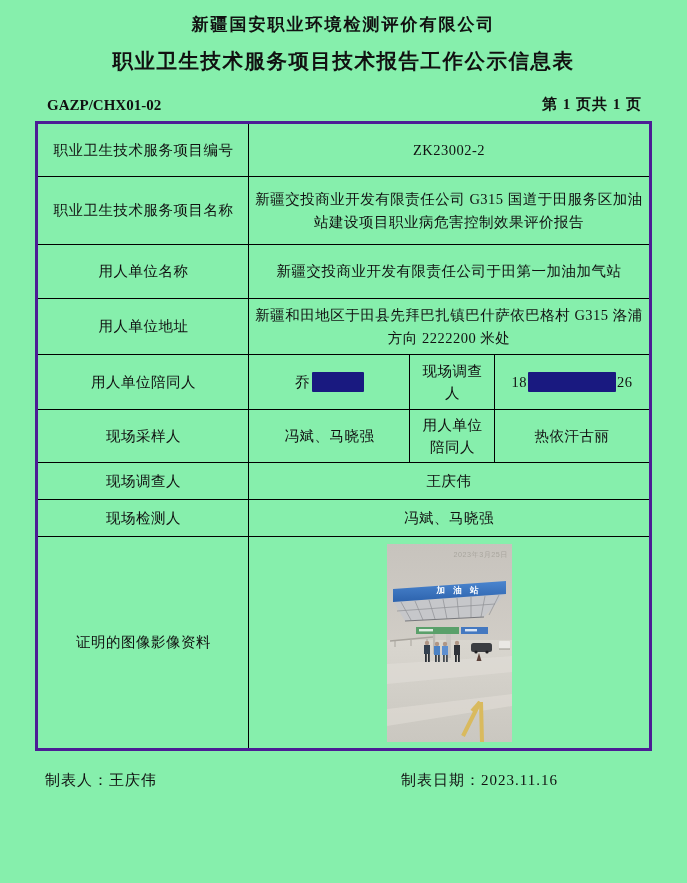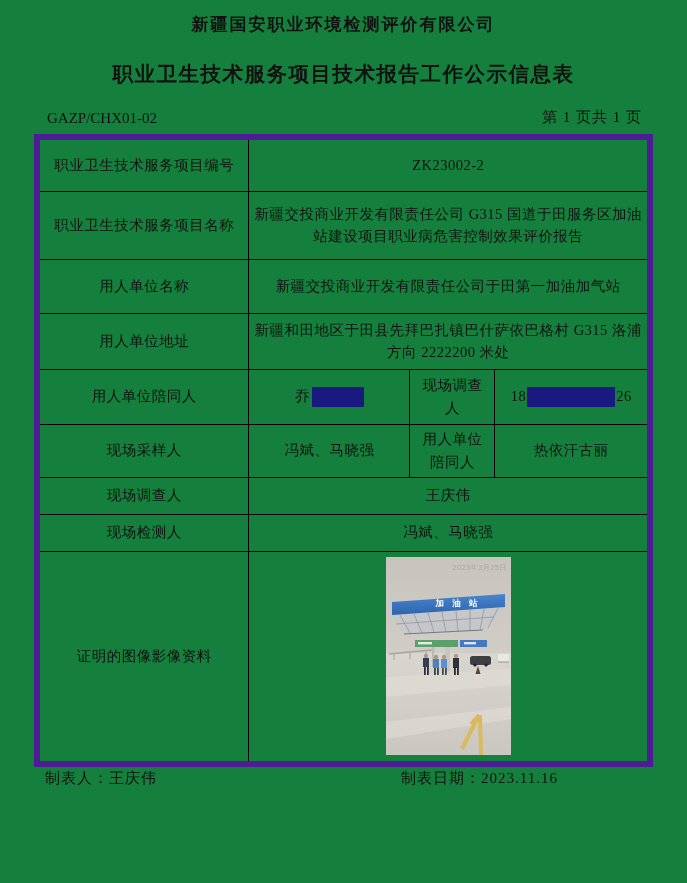--- a/index.html
+++ b/index.html
@@ -1,55 +1,55 @@
 <!DOCTYPE html>
 <html><head>
 <meta charset="utf-8">
 <style>
   html,body{margin:0;padding:0;background:#fff;}
   .page{
-    width:687px;height:883px;background:#15803d;position:relative;
+    width:687px;height:883px;background:#86efac;position:relative;
     font-family:"Liberation Serif","DejaVu Serif",serif;color:#111;
     overflow:hidden;
   }
   .company-title{
     padding-top:13px;text-align:center;font-size:17px;font-weight:bold;
     letter-spacing:2px;
   }
   .main-title{
-    margin-top:24px;text-align:center;font-size:20.5px;font-weight:bold;
+    margin-top:11px;text-align:center;font-size:20.5px;font-weight:bold;
     letter-spacing:1.5px;
   }
   .code-row{
     width:613px;margin:20px auto 7px auto;display:flex;
     justify-content:space-between;align-items:flex-end;
-    font-size:15px;font-weight:normal;
+    font-size:15px;font-weight:bold;
   }
   .code-row .left{padding-left:10px;font-family:"Liberation Serif",serif;}
   .code-row .right{padding-right:8px;letter-spacing:1px;}
   table.form{
     width:613px;margin:0 auto;border-collapse:collapse;table-layout:fixed;
-    border:6px solid #4c1d95;
+    border:3px solid #4c1d95;
   }
   table.form td{
     border:1px solid #000;text-align:center;vertical-align:middle;
     font-size:14.5px;line-height:1.55;padding:2px 5px;letter-spacing:0.5px;
     word-break:break-word;
   }
   td.lbl{letter-spacing:1px;}
   .redact{
     display:inline-block;vertical-align:middle;position:relative;top:-1px;
     border-radius:1px;
   }
   .redact.name{width:52px;height:20px;margin-left:2px;}
   .redact.phone{width:88px;height:20px;margin:0 1px;}
   .two-line{display:block;}
   .photo-wrap{display:flex;justify-content:center;align-items:center;height:100%;}
   .footer-row{
-    width:613px;margin:2px auto 0 auto;display:flex;font-size:15px;
+    width:613px;margin:20px auto 0 auto;display:flex;font-size:15px;
     letter-spacing:1px;
   }
   .footer-row .preparer{flex:0 0 356px;padding-left:8px;text-align:left;}
   .footer-row .date{flex:1;text-align:left;}
 </style>
 </head>
 <body>
 
 <div class="page">
 

